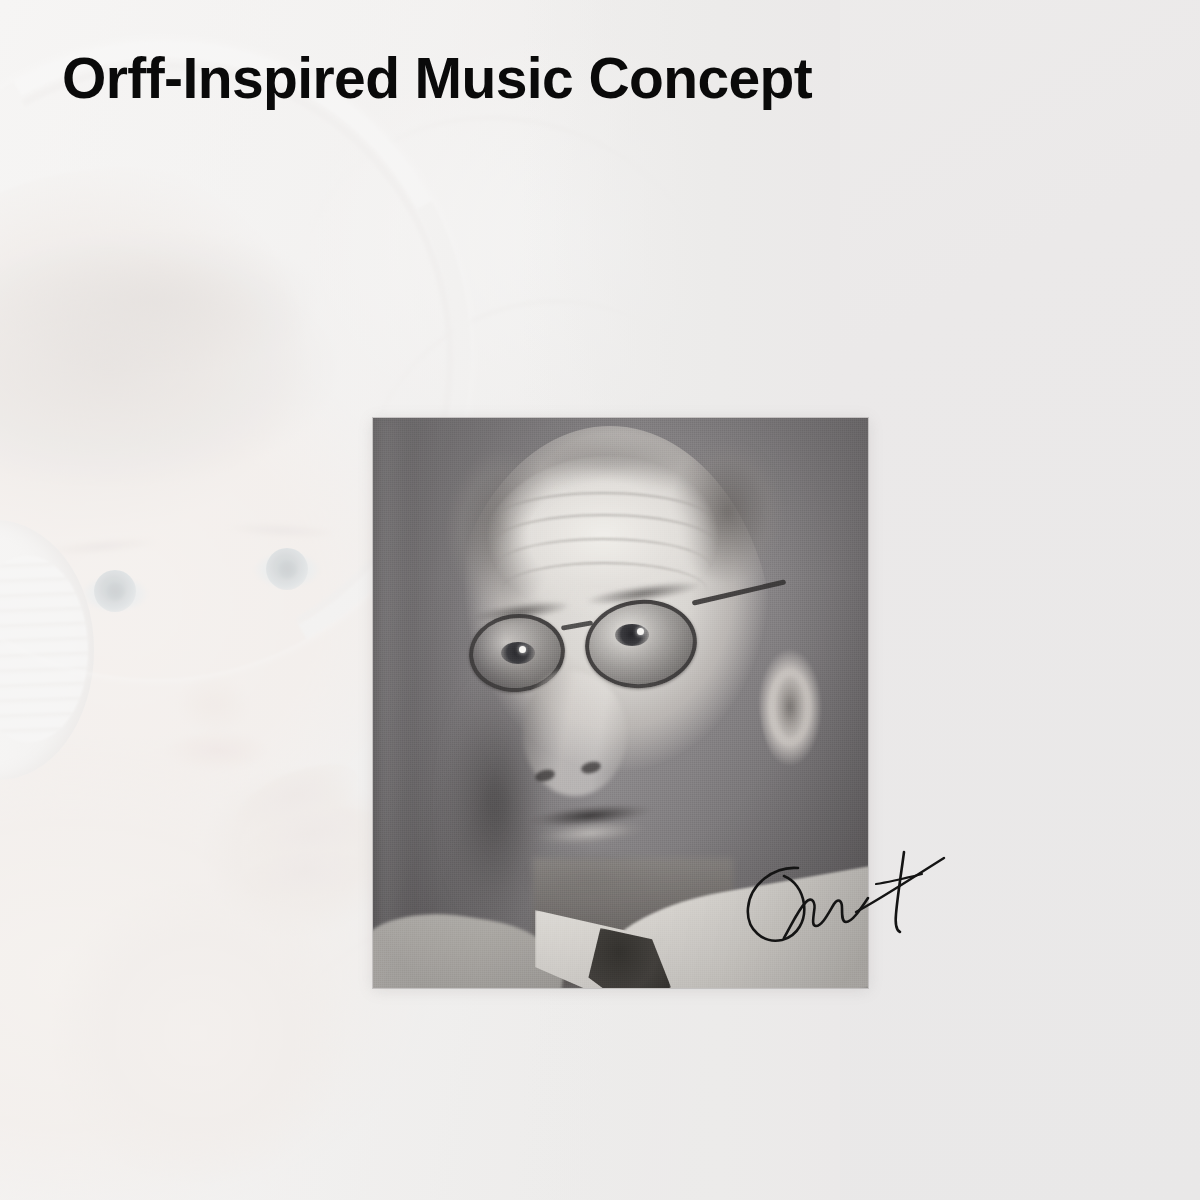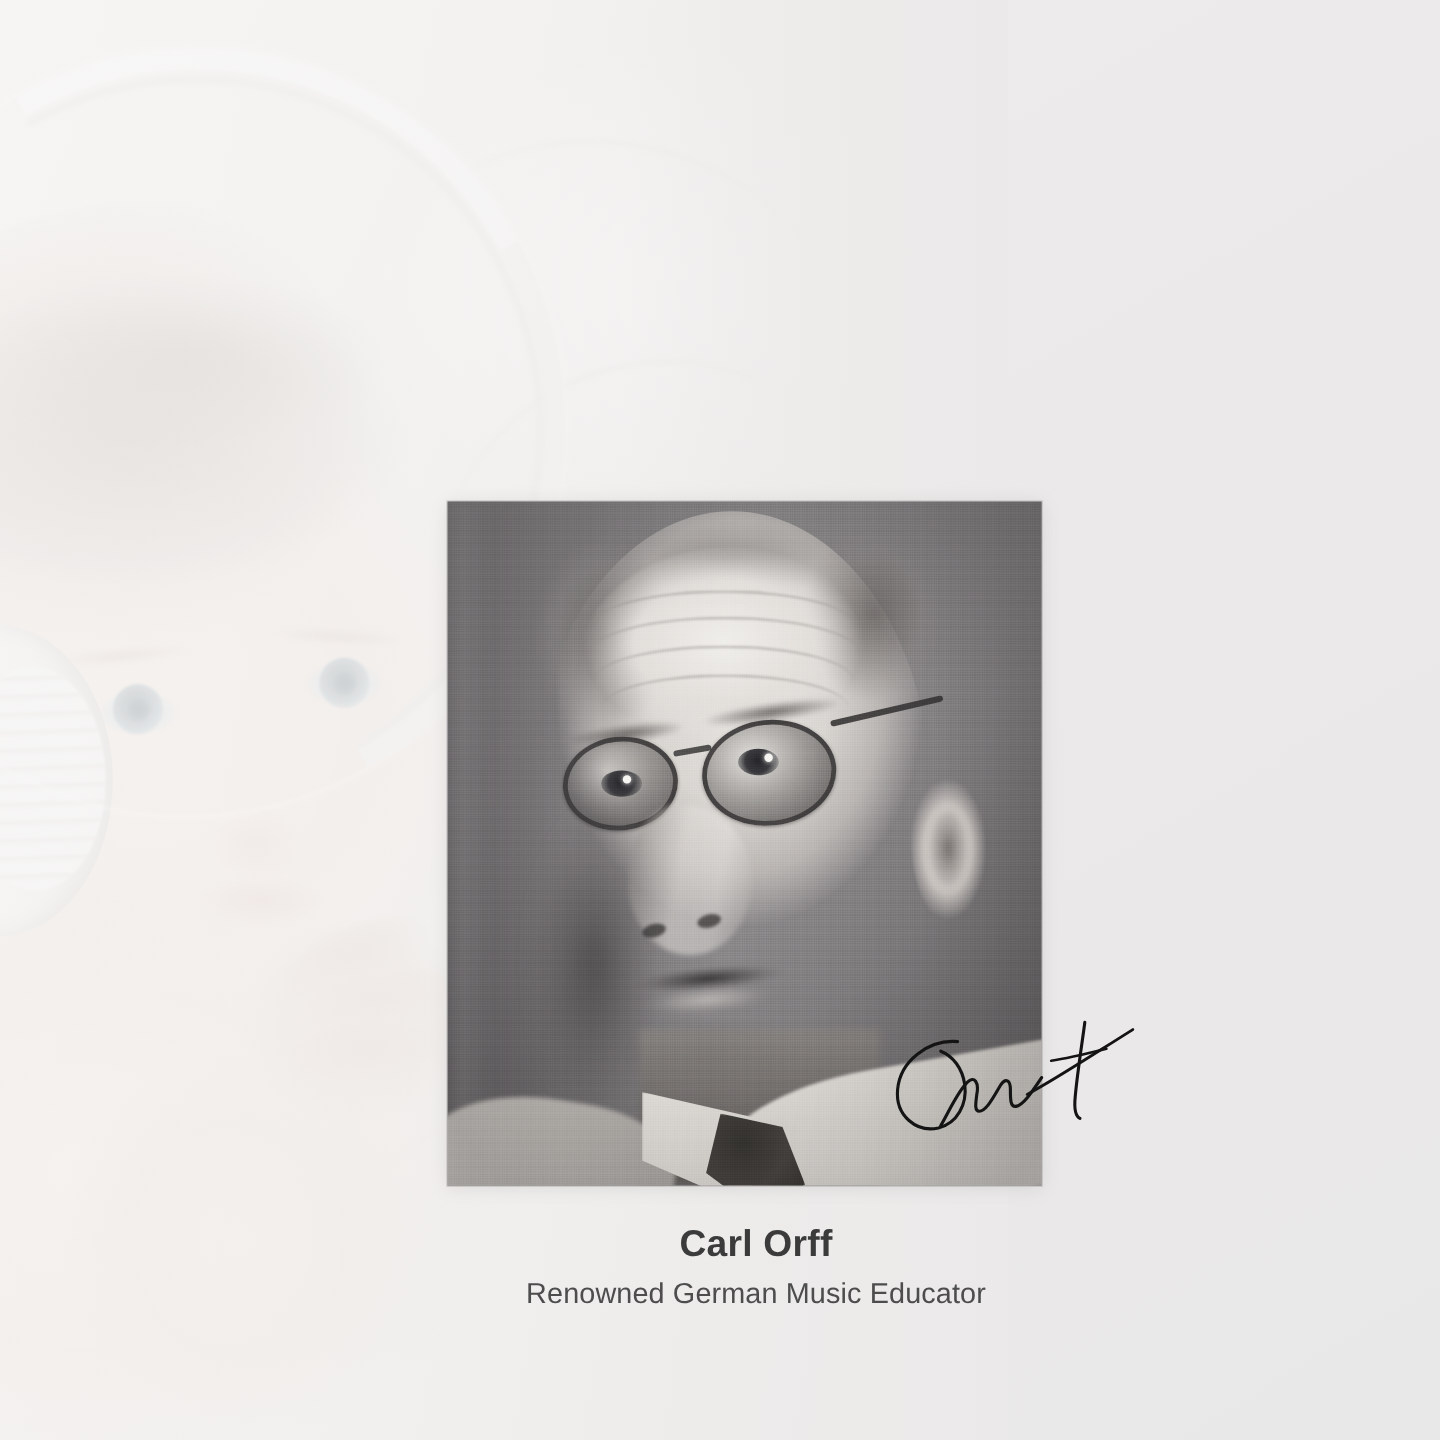--- a/index.html
+++ b/index.html
@@ -523,20 +523,21 @@
 
     <div class="hp-cup"></div>
     <div class="hp-cup-pad"></div>
     <div class="hp-band"></div>
     <div class="hp-band2"></div>
 
     <div class="bg-veil"></div>
   </div>
   <div class="bg-fade-right"></div>
 
+  <div class="title">Orff-Inspired Music Concept</div>
 
   <div class="portrait-wrap">
     <div class="portrait">
       <div class="p-backdrop"></div>
       <div class="p-backdrop-v"></div>
       <div class="p-drape"></div>
 
       <div class="p-head"></div>
       <div class="p-hair-l"></div>
       <div class="p-hair-r"></div>
@@ -594,18 +595,14 @@
       <path d="M48 98 C56 84 62 70 70 62 C76 56 80 62 78 72 C77 80 76 86 80 86 C86 86 92 74 98 64 C102 58 106 60 106 68 C106 76 106 82 110 82 C116 82 124 70 132 58" stroke-width="2.6"></path>
 
       <path d="M120 72 C146 58 176 38 208 18" stroke-width="2.4"></path>
 
       <path d="M168 12 C166 28 162 52 160 74 C159 84 160 90 164 92" stroke-width="2.6"></path>
 
       <path d="M140 44 C154 42 170 38 186 34" stroke-width="2.2"></path>
     </svg>
   </div>
 
-  <div class="caption">
-    <div class="cap-name">Carl Orff</div>
-    <div class="cap-role">Renowned German Music Educator</div>
-  </div>
 
 </div>
 
 </body></html>

